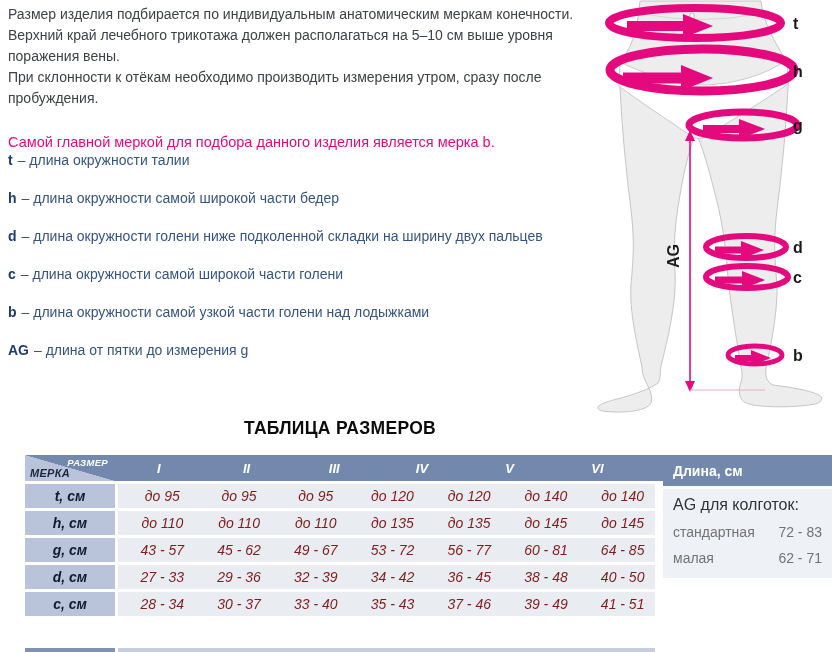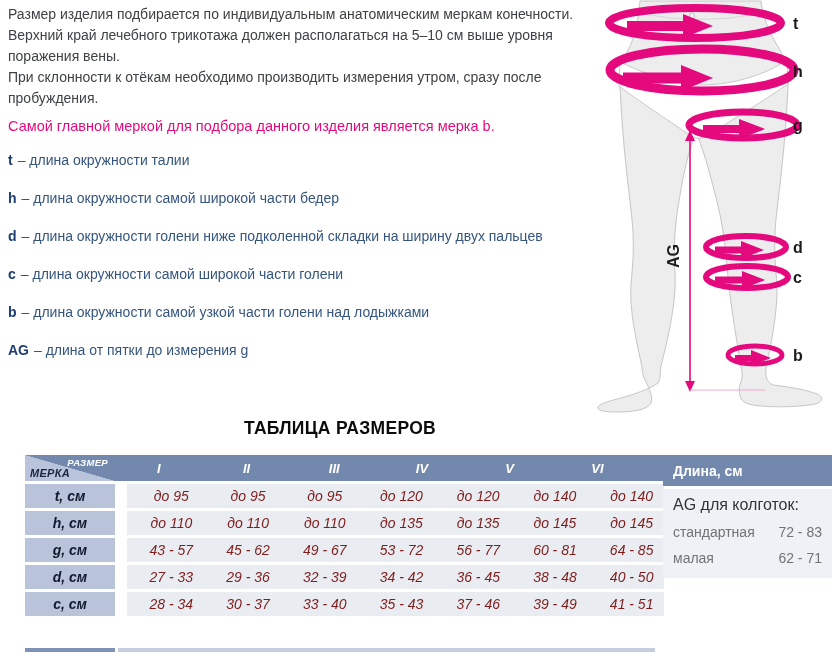--- a/index.html
+++ b/index.html
@@ -6,39 +6,39 @@
   body{
     width:832px;height:652px;position:relative;background:#fff;
     font-family:"Liberation Sans", sans-serif;overflow:hidden;
     -webkit-font-smoothing:antialiased;
   }
   .abs{position:absolute;}
   
   .para{width:604px;font-size:14px;line-height:21px;color:#3e4145;margin:0;}
   .p1{left:8px;top:4px;}
   .p2{left:8px;top:67px;}
-  .highlight{left:8px;top:116px;color:#e5097e;font-size:14.5px;}
+  .highlight{left:8px;top:132px;color:#e5097e;font-size:14.5px;}
   
   .mlist{left:8px;top:150px;width:620px;}
   .mi{height:38px;font-size:14px;color:#35557f;line-height:20px;}
   .mi b{color:#1d3c74;font-weight:bold;margin-right:5px;}
   
   .figure{left:595px;top:0;}
   
   .table-title{left:25px;top:418px;width:630px;text-align:center;
     font-size:17.5px;font-weight:bold;color:#0b0b0b;letter-spacing:.3px;}
   
   .sizes{left:25px;top:455px;width:704px;font-style:italic;}
   .hdr{display:grid;grid-template-columns:90px repeat(7,1fr);height:26px;background:#7289ad;}
   .hdr .num{display:flex;align-items:center;justify-content:center;
     color:#fff;font-weight:bold;font-size:13px;}
   .corner{position:relative;background:linear-gradient(to bottom left,#7289ad 49.6%,#b9c4da 50.4%);}
   .corner .top{position:absolute;top:2px;right:7px;font-size:9.5px;font-weight:bold;color:#fff;letter-spacing:.3px;}
   .corner .bot{position:absolute;bottom:2px;left:5px;font-size:11px;font-weight:bold;color:#1b2740;letter-spacing:.3px;}
-  .trow{display:grid;grid-template-columns:90px 537px;column-gap:12px;height:24px;margin-top:3px;}
+  .trow{display:grid;grid-template-columns:90px 537px;column-gap:3px;height:24px;margin-top:3px;}
   .trow:first-of-type{margin-top:6px;}
   .tlabel{background:#b9c4da;display:flex;align-items:center;justify-content:center;
     font-size:14px;font-weight:bold;color:#10192e;}
   .tvals{background:#e9ecf1;display:grid;grid-template-columns:repeat(7,1fr);}
   .tvals span{display:flex;align-items:center;justify-content:center;
     font-size:14px;color:#7f1d1d;white-space:nowrap;margin-left:12px;}
   .bottom-bar{left:25px;top:648px;width:630px;height:4px;display:flex;}
   .bottom-bar .bseg1{width:90px;background:#7f91b4;}
   .bottom-bar .bseg2{margin-left:3px;flex:1;background:#c5cdde;}
   

